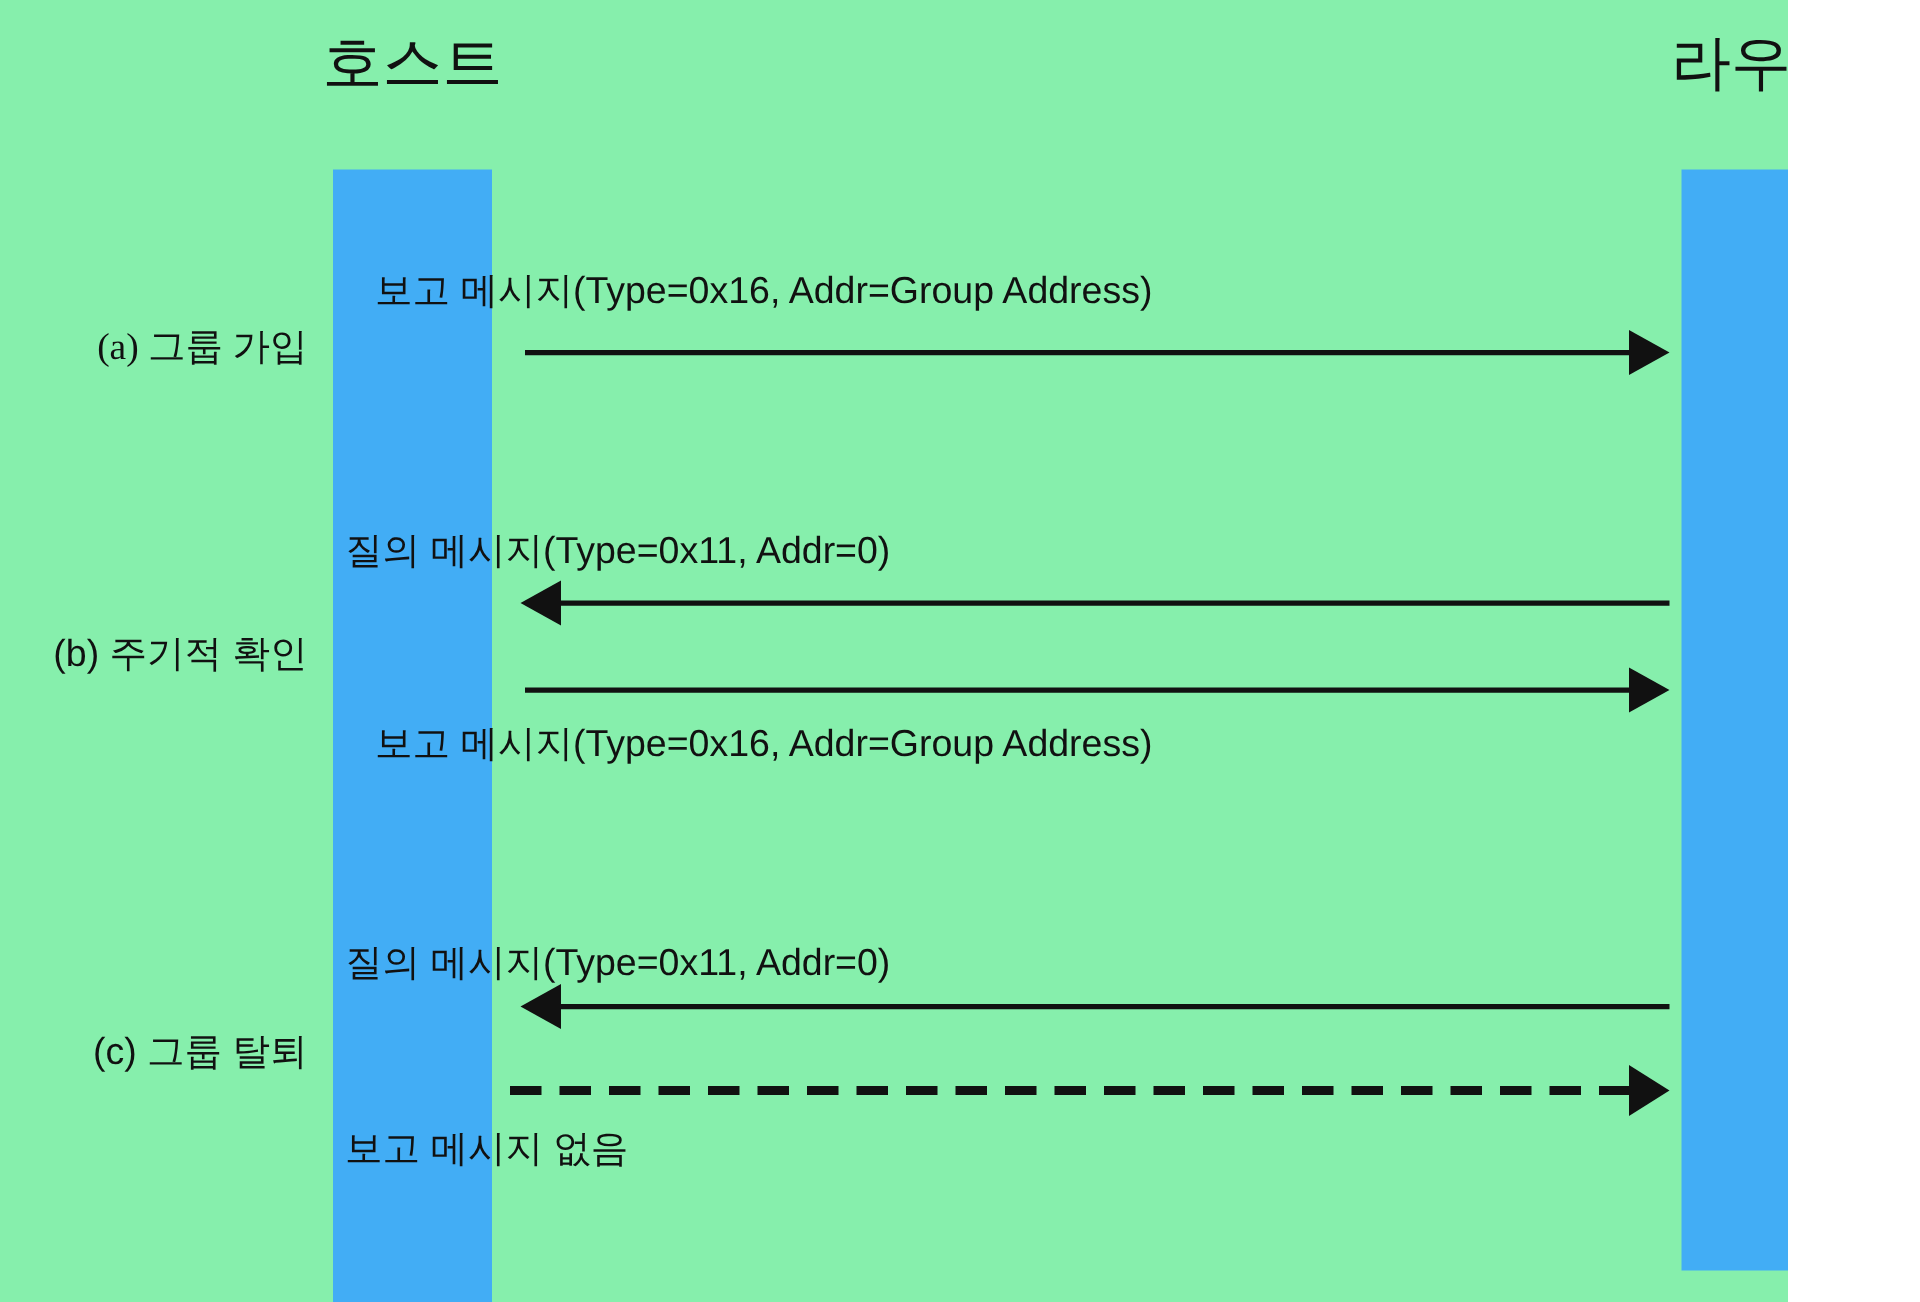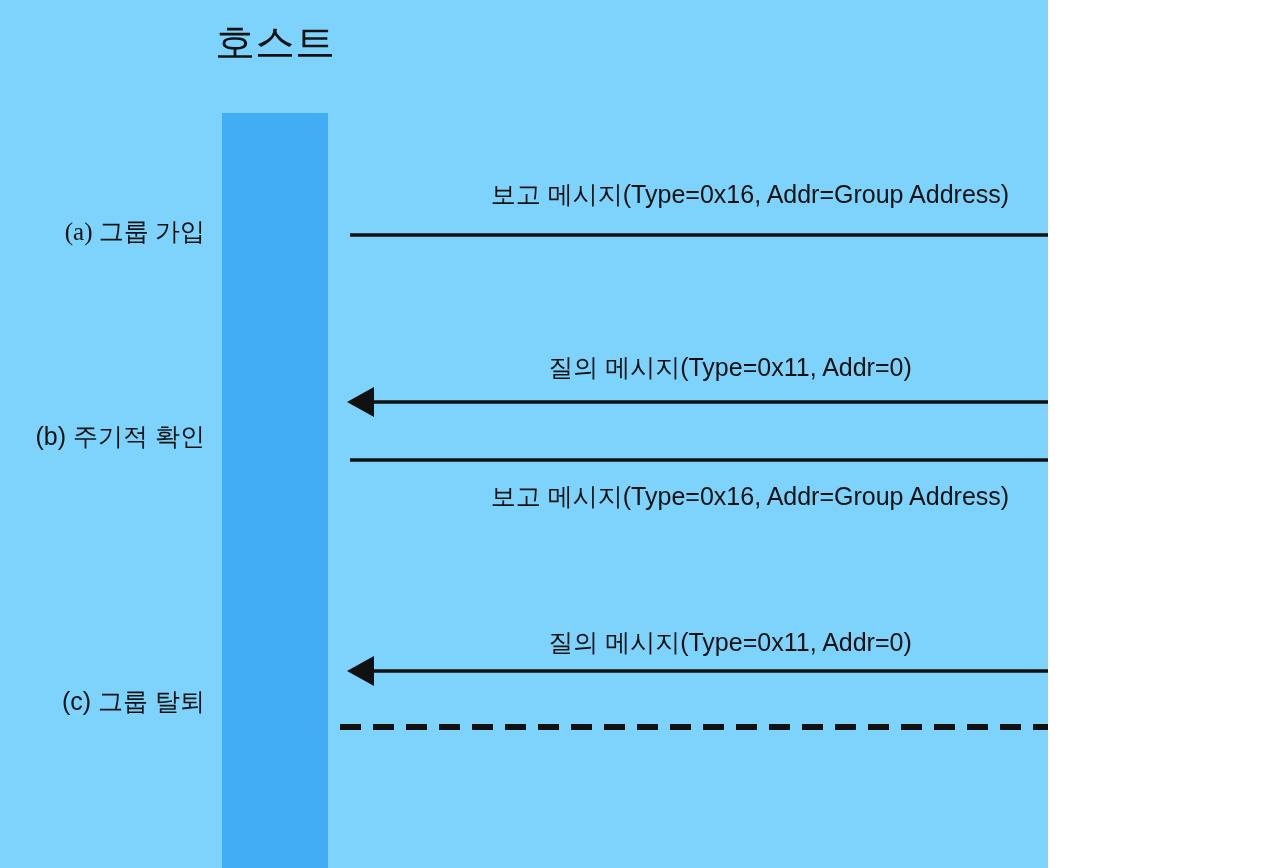--- a/index.html
+++ b/index.html
@@ -6,24 +6,24 @@
     margin: 0;
     padding: 0;
     background: #ffffff;
   }
   body {
     font-family: "Liberation Sans", "DejaVu Sans", sans-serif;
     color: #1a1a1a;
   }
   #canvas {
     position: relative;
-    width: 1048px;
+    width: 1192px;
     height: 868px;
     overflow: hidden;
-    background: #7dd3fc;
+    background: #86efac;
   }
 
   
   .lifeline-title {
     position: absolute;
     font-size: 40px;
     line-height: 1;
     font-weight: 400;
     color: #111111;
     white-space: nowrap;
@@ -55,21 +55,21 @@
   #stage-b { top: 424px; }
   #stage-c { top: 689px; }
 
   
   .msg-label {
     position: absolute;
     font-size: 25px;
     line-height: 1;
     color: #111111;
     white-space: nowrap;
-    text-align: center;
+    text-align: left;
   }
   #label-a-report  { left: 250px; top: 182px; width: 1000px; }
   #label-b-query   { left: 230px; top: 355px; width: 1000px; }
   #label-b-report  { left: 250px; top: 484px; width: 1000px; }
   #label-c-query   { left: 230px; top: 630px; width: 1000px; }
   #label-c-noreply { left: 230px; top: 754px; width: 1000px; }
 
   
   .arrow-svg {
     position: absolute;
@@ -92,20 +92,21 @@
   <div class="lifeline-bar" id="router-bar"></div>
 
   <div class="stage-label" id="stage-a">(a) 그룹 가입</div>
   <div class="stage-label" id="stage-c">(c) 그룹 탈퇴</div>
   <div class="stage-label" id="stage-b">(b) 주기적 확인</div>
 
   <div class="msg-label" id="label-a-report">보고 메시지(Type=0x16, Addr=Group Address)</div>
   <div class="msg-label" id="label-b-query">질의 메시지(Type=0x11, Addr=0)</div>
   <div class="msg-label" id="label-b-report">보고 메시지(Type=0x16, Addr=Group Address)</div>
   <div class="msg-label" id="label-c-query">질의 메시지(Type=0x11, Addr=0)</div>
+  <div class="msg-label" id="label-c-noreply">보고 메시지 없음</div>
 
   <svg class="arrow-svg" viewBox="0 0 1280 868">
 
     <g>
       <line x1="350" y1="235" x2="1090" y2="235" stroke="#111111" stroke-width="3.5"></line>
       <polygon points="1113,235 1086,220 1086,250" fill="#111111"></polygon>
     </g>
 
     <g>
       <line x1="1113" y1="402" x2="370" y2="402" stroke="#111111" stroke-width="3.5"></line>

